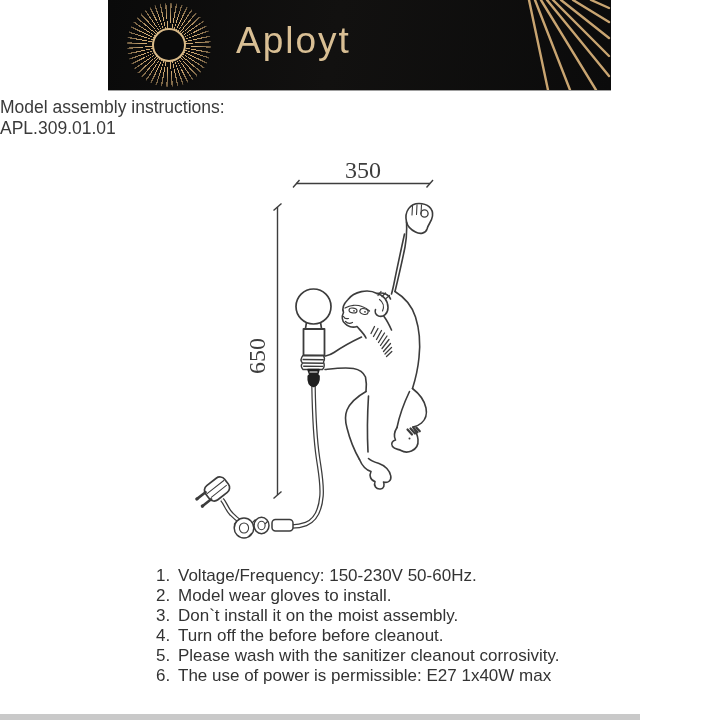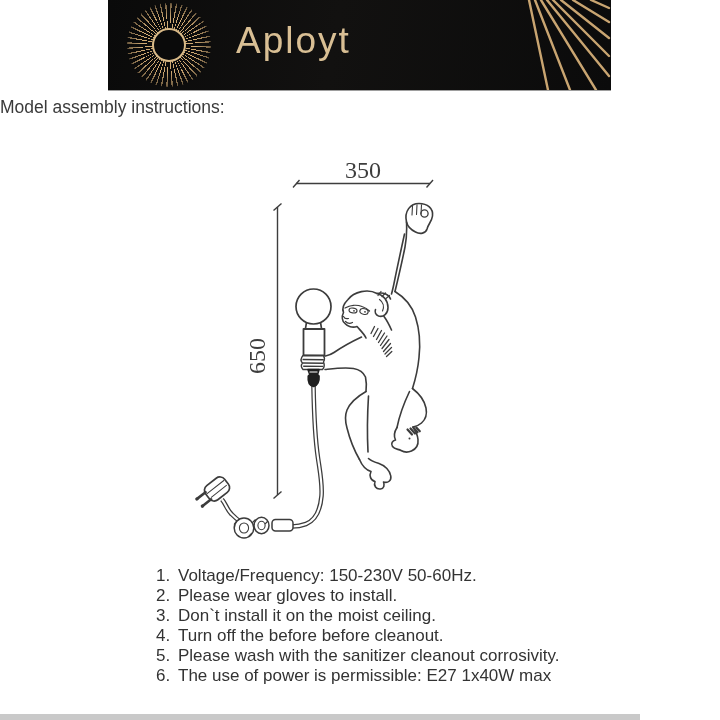--- a/index.html
+++ b/index.html
@@ -52,20 +52,21 @@
         <line x1="439" y1="0" x2="501" y2="76"></line>
         <line x1="433" y1="0" x2="488" y2="90"></line>
         <line x1="427" y1="0" x2="462" y2="90"></line>
         <line x1="421" y1="0" x2="440" y2="90"></line>
       </g>
     </svg>
   </div>
 
   <div class="doc-title">
     <div>Model assembly instructions:</div>
+    <div>APL.309.01.01</div>
   </div>
 
   <svg class="diagram" viewBox="0 0 720 720">
 
     <g stroke="#3d3d3d" stroke-width="1.4" fill="none">
       <line x1="296" y1="183.5" x2="430" y2="183.5"></line>
       <line x1="293" y1="187.5" x2="299.5" y2="180"></line>
       <line x1="426.5" y1="187.5" x2="433" y2="180"></line>
       <text class="dimtext" x="363" y="178" text-anchor="middle" stroke="none" fill="#3d3d3d">350</text>
     </g>
@@ -191,22 +192,22 @@
 
       <path d="M308,369.5 L319,369.5 L317.5,374.5 L319,376 C319.5,381 317.5,385.5 313.5,386.5
                C309.5,385.5 307.8,381 308.3,376 L309.8,374.5 Z" fill="#1f1f1f" stroke="#1f1f1f"></path>
       <path d="M309.5,372 L317.5,372" stroke="#ffffff" stroke-width="1"></path>
     </g>
   </svg>
 
   <div class="instructions">
     <ol>
       <li><span>Voltage/Frequency: 150-230V 50-60Hz.</span></li>
-      <li><span>Please wear gloves to install.</span></li>
-      <li><span>Don`t install it on the moist ceiling.</span></li>
+      <li><span>Model wear gloves to install.</span></li>
+      <li><span>Don`t install it on the moist assembly.</span></li>
       <li><span>Turn off the before before cleanout.</span></li>
       <li><span>Please wash with the sanitizer cleanout corrosivity.</span></li>
       <li><span>The use of power is permissible: E27 1x40W max</span></li>
     </ol>
   </div>
 
   <div class="bottom-strip"></div>
 </div>
 
 </body></html>

